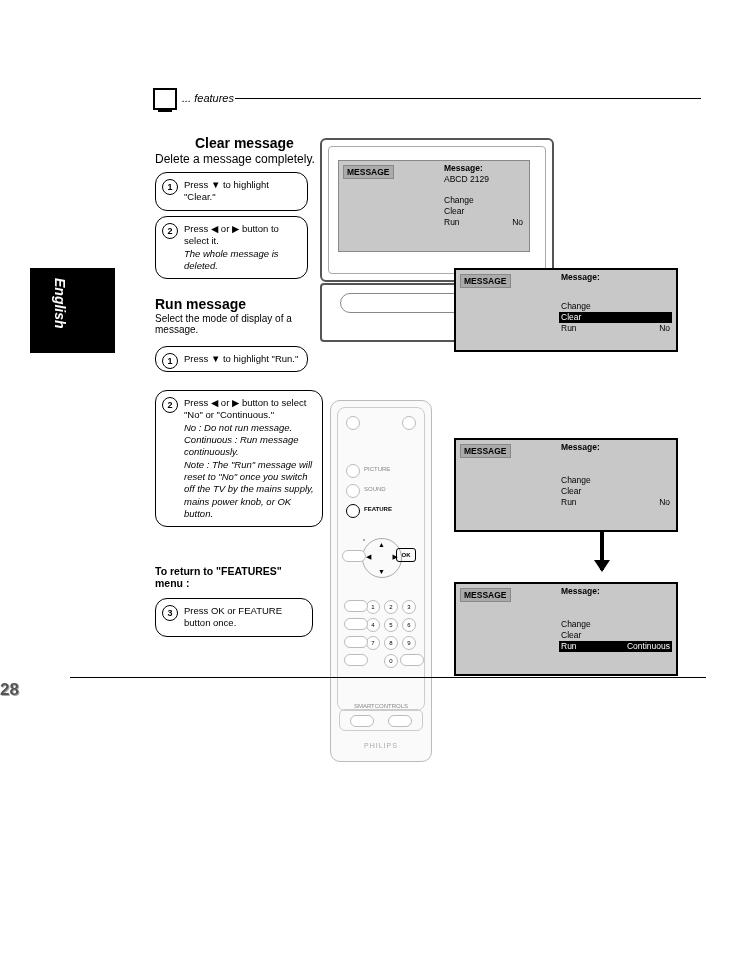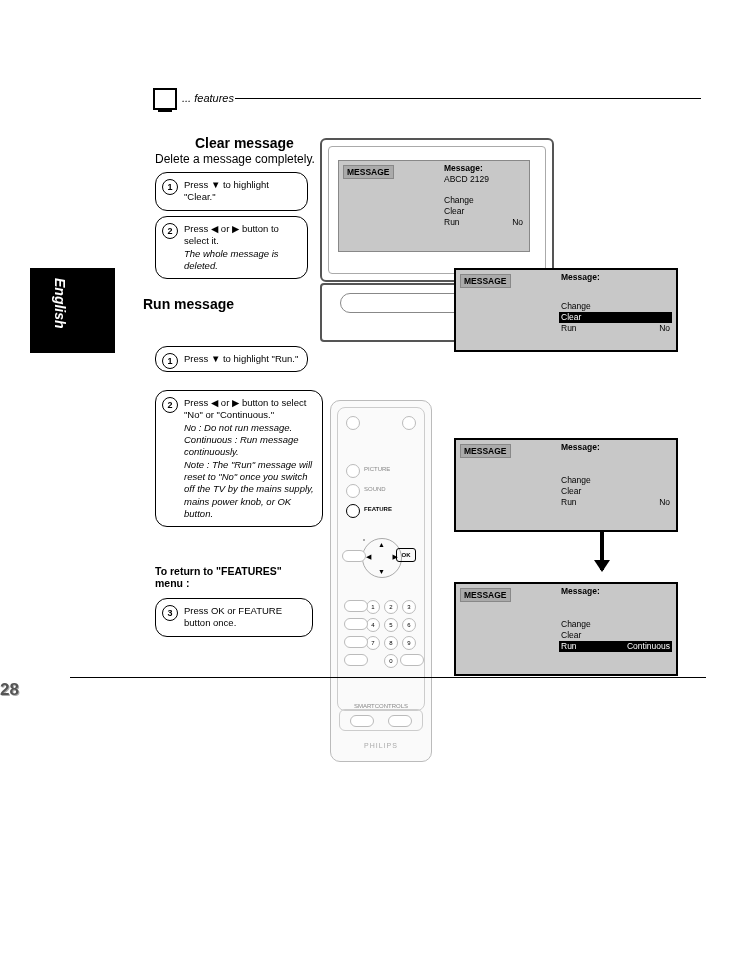--- a/index.html
+++ b/index.html
@@ -92,21 +92,21 @@
     top: 6px;
     width: 14px;
     height: 14px;
     border: 1.5px solid #000;
     border-radius: 50%;
     font-size: 9px;
     line-height: 14px;
     text-align: center;
     font-weight: bold;
   }
-  .run-title { position: absolute; left: 143px; top: 296px; }
+  .run-title { position: absolute; left: 155px; top: 296px; }
   .run-sub { position: absolute; left: 155px; top: 313px; font-size: 10px; width: 150px; }
   .return-title { position: absolute; left: 155px; top: 565px; font-weight: bold; font-size: 10.5px; width: 145px; }
 
   
   .tv-frame {
     position: absolute;
     left: 320px;
     top: 138px;
     width: 230px;
     height: 205px;
@@ -297,20 +297,21 @@
     <div class="step-num">1</div>
     <span>Press ▼ to highlight "Clear."</span>
   </div>
   <div class="step-box" style="left:155px; top:216px; width:115px;">
     <div class="step-num">2</div>
     <span>Press ◀ or ▶ button to select it.</span><br>
     <i>The whole message is deleted.</i>
   </div>
 
   <div class="section-title run-title">Run message</div>
+  <div class="run-sub">Select the mode of display of a message.</div>
 
   <div class="step-box" style="left:155px; top:346px; width:115px;">
     <div class="step-num">1</div>
     <span>Press ▼ to highlight "Run."</span>
   </div>
   <div class="step-box" style="left:155px; top:390px; width:130px;">
     <div class="step-num">2</div>
     <span>Press ◀ or ▶ button to select "No" or "Continuous."</span><br>
     <i>No : Do not run message.</i><br>
     <i>Continuous : Run message continuously.</i><br>

